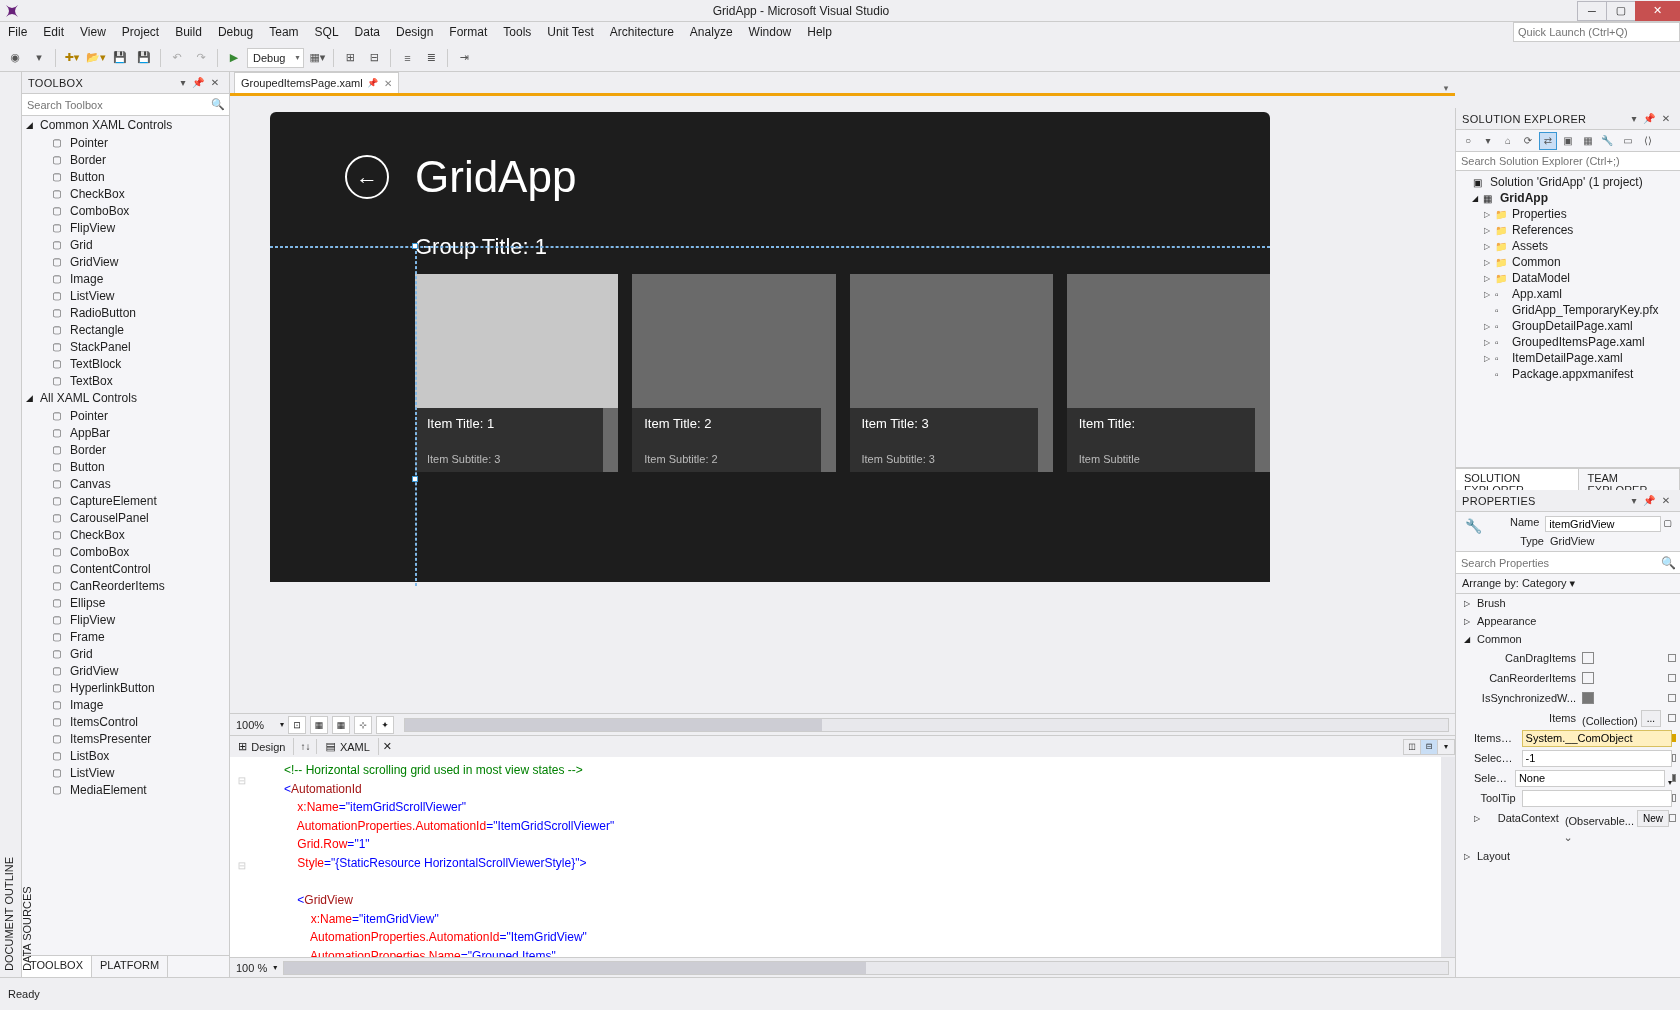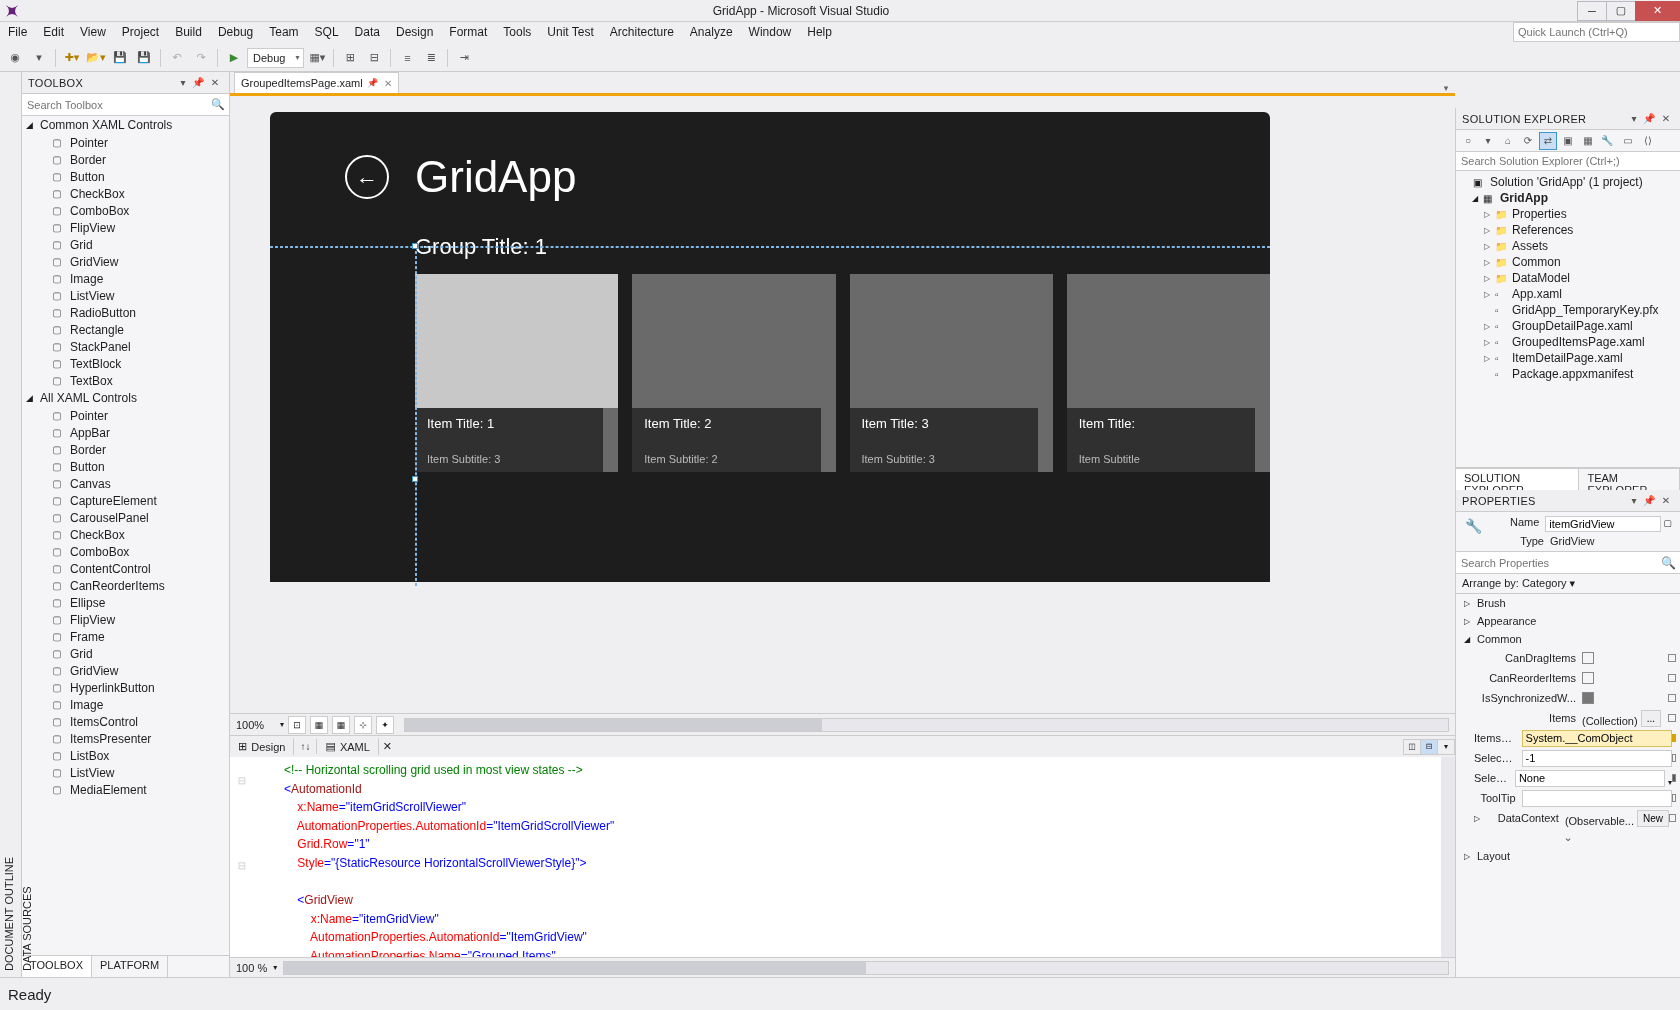--- a/index.html
+++ b/index.html
@@ -144,21 +144,21 @@
 .props .prow .pval { flex:1; display:flex; align-items:flex-end; gap:3px; }
 .props .prow .chk { width:12px; height:12px; border:1px solid #888; }
 .props .prow input[type=text] { flex:1; border:1px solid #ccc; padding:0 3px; font-size:11px; height:17px; }
 .props .prow .marker { width:8px; height:8px; border:1px solid #888; }
 .props .prow .marker.filled { background:#555; }
 .props .prow .mini-btn { height:17px; border:1px solid #ccc; padding:0 5px; font-size:10px; background:#efeff2; }
 .props .prow.highlight input { background:#fff0c0; border-color:#d8c060; }
 .props .expand { text-align:center; padding:3px; font-size:11px; color:#555; }
 
 
-.status-bar { height: 18px; background:#efeff2; border-top:1px solid #ccc; display:flex; align-items:center; padding:16px 8px; font-size:15px; }
+.status-bar { height: 18px; background:#efeff2; border-top:1px solid #ccc; display:flex; align-items:center; padding:16px 8px; font-size:11px; }
 
 
 ::-webkit-scrollbar { width:14px; height:14px; }
 ::-webkit-scrollbar-track { background:#e8e8ec; }
 ::-webkit-scrollbar-thumb { background:#cdcdd4; }
 </style>
 </head>
 <body>
 
 <div class="window">

